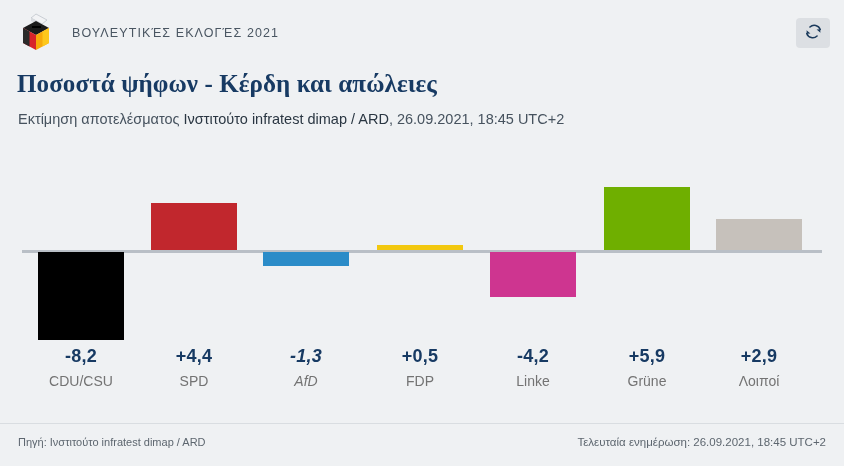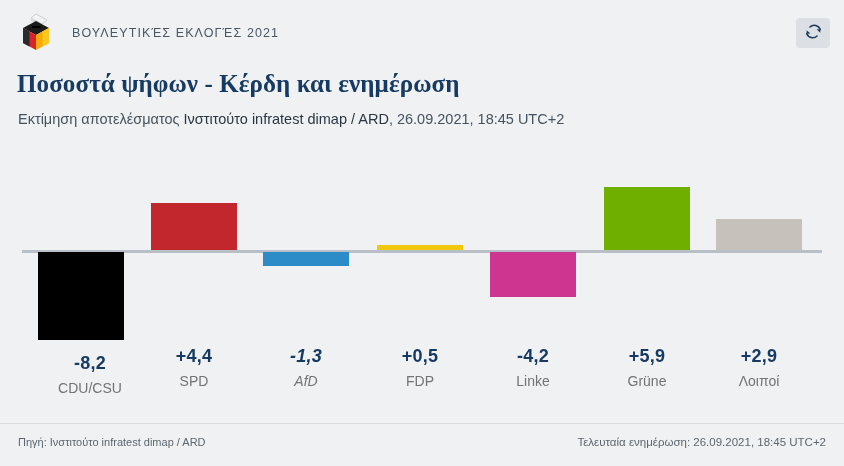--- a/index.html
+++ b/index.html
@@ -192,36 +192,36 @@
         <svg width="19" height="19" viewBox="0 0 24 24" fill="none" stroke="#1b3a5c" stroke-width="2" stroke-linecap="round" stroke-linejoin="round">
           <path d="M3.5 14.5a8 8 0 0 0 13 3.2"></path>
           <path d="M20.5 9.5a8 8 0 0 0-13-3.2"></path>
           <polyline points="3.2,10.3 3.6,14.8 8.1,14.4" fill="#1b3a5c" stroke="none"></polyline>
           <polyline points="20.8,13.7 20.4,9.2 15.9,9.6" fill="#1b3a5c" stroke="none"></polyline>
         </svg>
       </span>
     </div>
   </div>
 
-  <div class="title">Ποσοστά ψήφων - Κέρδη και ενημέρωση</div>
+  <div class="title">Ποσοστά ψήφων - Κέρδη και απώλειες</div>
   <div class="subtitle"><span>Εκτίμηση αποτελέσματος </span><b>Ινστιτούτο infratest dimap / ARD</b><span>, 26.09.2021, 18:45 UTC+2</span></div>
 
   <div class="chart">
     <div class="baseline"></div>
     <div id="bars-layer">
         <div class="bar neg" style="left: 38px; width: 86px; height: 88px; background: rgb(0, 0, 0); top: 102px;"></div>
         <div class="bar pos" style="left: 151px; width: 86px; height: 47px; background: rgb(193, 39, 45); top: 53px;"></div>
         <div class="bar neg" style="left: 263px; width: 86px; height: 14px; background: rgb(43, 140, 200); top: 102px;"></div>
         <div class="bar pos" style="left: 377px; width: 86px; height: 5px; background: rgb(242, 200, 15); top: 95px;"></div>
         <div class="bar neg" style="left: 490px; width: 86px; height: 45px; background: rgb(206, 53, 144); top: 102px;"></div>
         <div class="bar pos" style="left: 604px; width: 86px; height: 63px; background: rgb(111, 175, 0); top: 37px;"></div>
         <div class="bar pos" style="left: 716px; width: 86px; height: 31px; background: rgb(198, 193, 187); top: 69px;"></div>
       </div>
     <div class="labels" id="labels-layer">
-        <div class="lbl-group" style="left: 30px; margin-top: 7px;">
+        <div class="lbl-group" style="left: 21px;">
           <div class="lbl-value">-8,2</div>
           <div class="lbl-name">CDU/CSU</div>
         </div>
         <div class="lbl-group" style="left: 134px;">
           <div class="lbl-value">+4,4</div>
           <div class="lbl-name">SPD</div>
         </div>
         <div class="lbl-group" style="left: 246px; font-style: italic;">
           <div class="lbl-value">-1,3</div>
           <div class="lbl-name">AfD</div>

